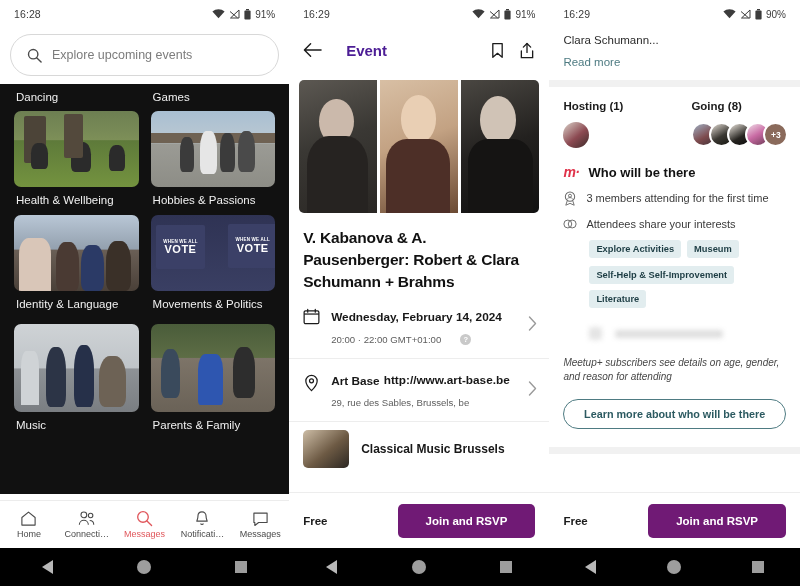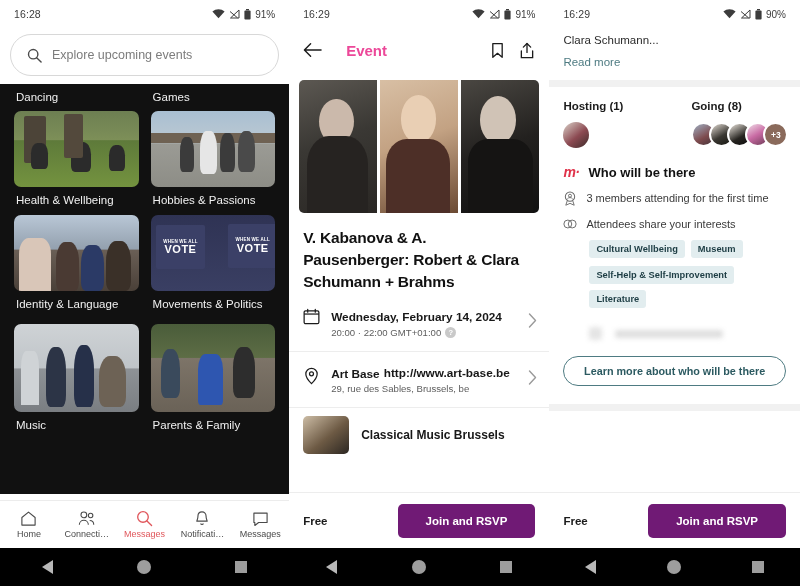--- a/index.html
+++ b/index.html
@@ -89,21 +89,21 @@
   .navbar-sys .back { width:0;height:0;border-top:7px solid transparent;
     border-bottom:7px solid transparent;border-right:11px solid #b8b8b8; }
   .navbar-sys .home { width:14px;height:14px;border-radius:50%;background:#9d9d9d; }
   .navbar-sys .recent { width:12px;height:12px;background:#9d9d9d; }
 
   
   .appbar {
     height: 44px; display: flex; align-items: center; padding: 0 14px;
     background: #fff; gap: 14px;
   }
-  .appbar .title { font-size: 15px; font-weight: bold; color: #ec4899; margin-left: 10px; }
+  .appbar .title { font-size: 15px; font-weight: bold; color: #4c1d95; margin-left: 10px; }
   .appbar .spacer { flex: 1; }
   .appbar svg { display: block; cursor: pointer; }
 
   .ev-scroll { height: calc(586px - 28px - 44px - 56px - 38px); overflow: hidden; }
   .hero { padding: 8px 10px 0 10px; }
   .hero-imgs { display: flex; gap: 3px; height: 133px; border-radius: 5px; overflow: hidden; }
   .portrait { flex: 1; position: relative; }
   .pt1 { background: linear-gradient(160deg,#5c5852 0%,#3a3834 45%,#2a2724 100%); }
   .pt2 { background: linear-gradient(160deg,#d8bfa4 0%,#c3a283 45%,#6b4a33 100%); }
   .pt3 { background: linear-gradient(160deg,#4a4742 0%,#23211f 50%,#111 100%); }
@@ -113,21 +113,21 @@
     padding: 14px 14px 0 14px; font-size: 15.5px; font-weight: bold;
     color: #111; line-height: 1.42; letter-spacing: -0.2px;
   }
   .ev-row {
     display: flex; align-items: flex-start; gap: 11px; padding: 14px 12px 13px 14px;
   }
   .ev-row + .ev-row { border-top: 1px solid #ededed; }
   .ev-row .ic { padding-top: 1px; flex: 0 0 auto; }
   .ev-row .body { flex: 1; min-width: 0; }
   .ev-main { font-size: 11.8px; font-weight: bold; color: #181818; line-height: 1.4; }
-  .ev-sub { font-size: 9.6px; color: #5d5d5d; margin-top: 1px; display:flex; align-items:center; gap:4px;}
+  .ev-sub { font-size: 9.6px; color: #5d5d5d; margin-top: 8px; display:flex; align-items:center; gap:19px;}
   .ev-link { font-size: 11.8px; font-weight: bold; color: #181818; }
   .venue-line { display: flex; gap: 4px; }
   .chev { color:#9a9a9a; align-self:center; }
   .info-dot {
     display:inline-flex;align-items:center;justify-content:center;
     width:11px;height:11px;border-radius:50%;background:#c9c9c9;color:#fff;
     font-size:7.5px;font-weight:bold;
   }
   .group-row { display:flex; align-items:center; gap:12px; padding: 8px 14px 10px 14px;
     border-top:1px solid #ededed; }
@@ -519,33 +519,34 @@
 
       <div class="info-line">
         <svg width="14" height="14" viewBox="0 0 16 14">
             <circle cx="5.5" cy="7" r="4.5" fill="none" stroke="#6a6a6a" stroke-width="1.1"></circle>
             <circle cx="10.5" cy="7" r="4.5" fill="none" stroke="#6a6a6a" stroke-width="1.1"></circle>
           </svg>
         <span class="txt">Attendees share your interests</span>
       </div>
 
       <div class="chips">
-        <span class="chip">Cultural Wellbeing</span>
+        <span class="chip">Explore Activities</span>
         <span class="chip">Museum</span>
       </div>
       <div class="chips">
         <span class="chip">Self-Help &amp; Self-Improvement</span>
         <span class="chip">Literature</span>
       </div>
 
       <div class="blurred">
         <span class="sq"></span>
         <span class="bar" style="display:inline-block;width:55%"></span>
       </div>
 
+      <div class="note">Meetup+ subscribers see details on age, gender, and reason for attending</div>
 
       <button class="learn-btn">Learn more about who will be there</button>
 
       <div class="sec-gap"></div>
     </div>
 
     <div class="rsvp-bar">
       <span class="price">Free</span>
       <button class="rsvp-btn">Join and RSVP</button>
     </div>

